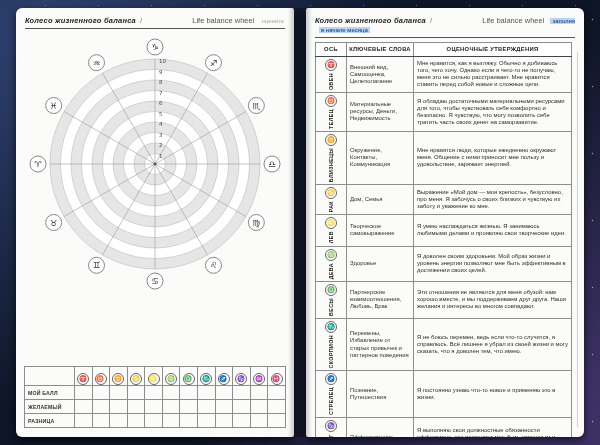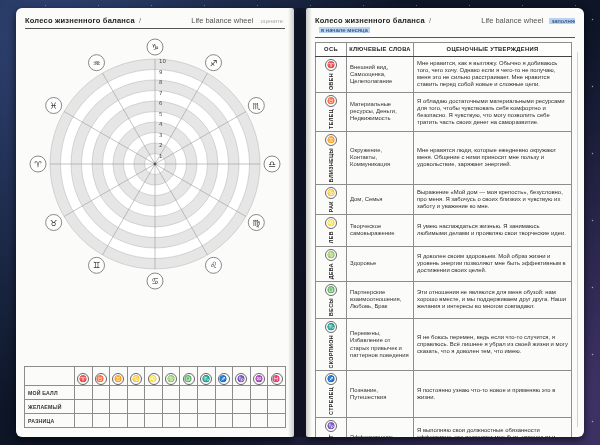--- a/index.html
+++ b/index.html
@@ -24,21 +24,21 @@
   .page-left{left:16px;border-radius:6px 2px 2px 6px;}
   .page-right{left:306px;border-radius:2px 6px 6px 2px;}
   .gutter{
     position:absolute;top:8px;left:288px;width:24px;height:429px;pointer-events:none;
     background:linear-gradient(to right, rgba(0,0,0,0), rgba(0,0,0,.35) 45%, rgba(0,0,0,.35) 55%, rgba(0,0,0,0));
   }
   .page-header{
     margin:8px 9px 0 9px;padding-bottom:3px;border-bottom:1px solid #555;
     font-size:7.5px;color:#1e1e1e;white-space:nowrap;overflow:hidden;
   }
-  .page-header .t-ru{font-weight:bold;letter-spacing:.2px;}
+  .page-header .t-ru{font-weight:bold;letter-spacing:.2px;font-style:italic;}
   .page-header .t-sep{color:#777;margin:0 2px;}
   .page-header .t-en{color:#555;padding-left:46px;}
   .page-header .note{color:#a7a7a7;font-size:6px;margin-left:5px;}
   .hl{background:#b9d3f3;color:#1c3a66;font-size:6px;padding:0 2px;margin-left:4px;}
   .hl2{display:inline-block;margin-left:4px;margin-top:1px;}
   
   .wheel-wrap{margin:4px auto 0 auto;width:258px;height:262px;}
   svg text{font-family:"DejaVu Sans", sans-serif;}
   
   .score-table{

